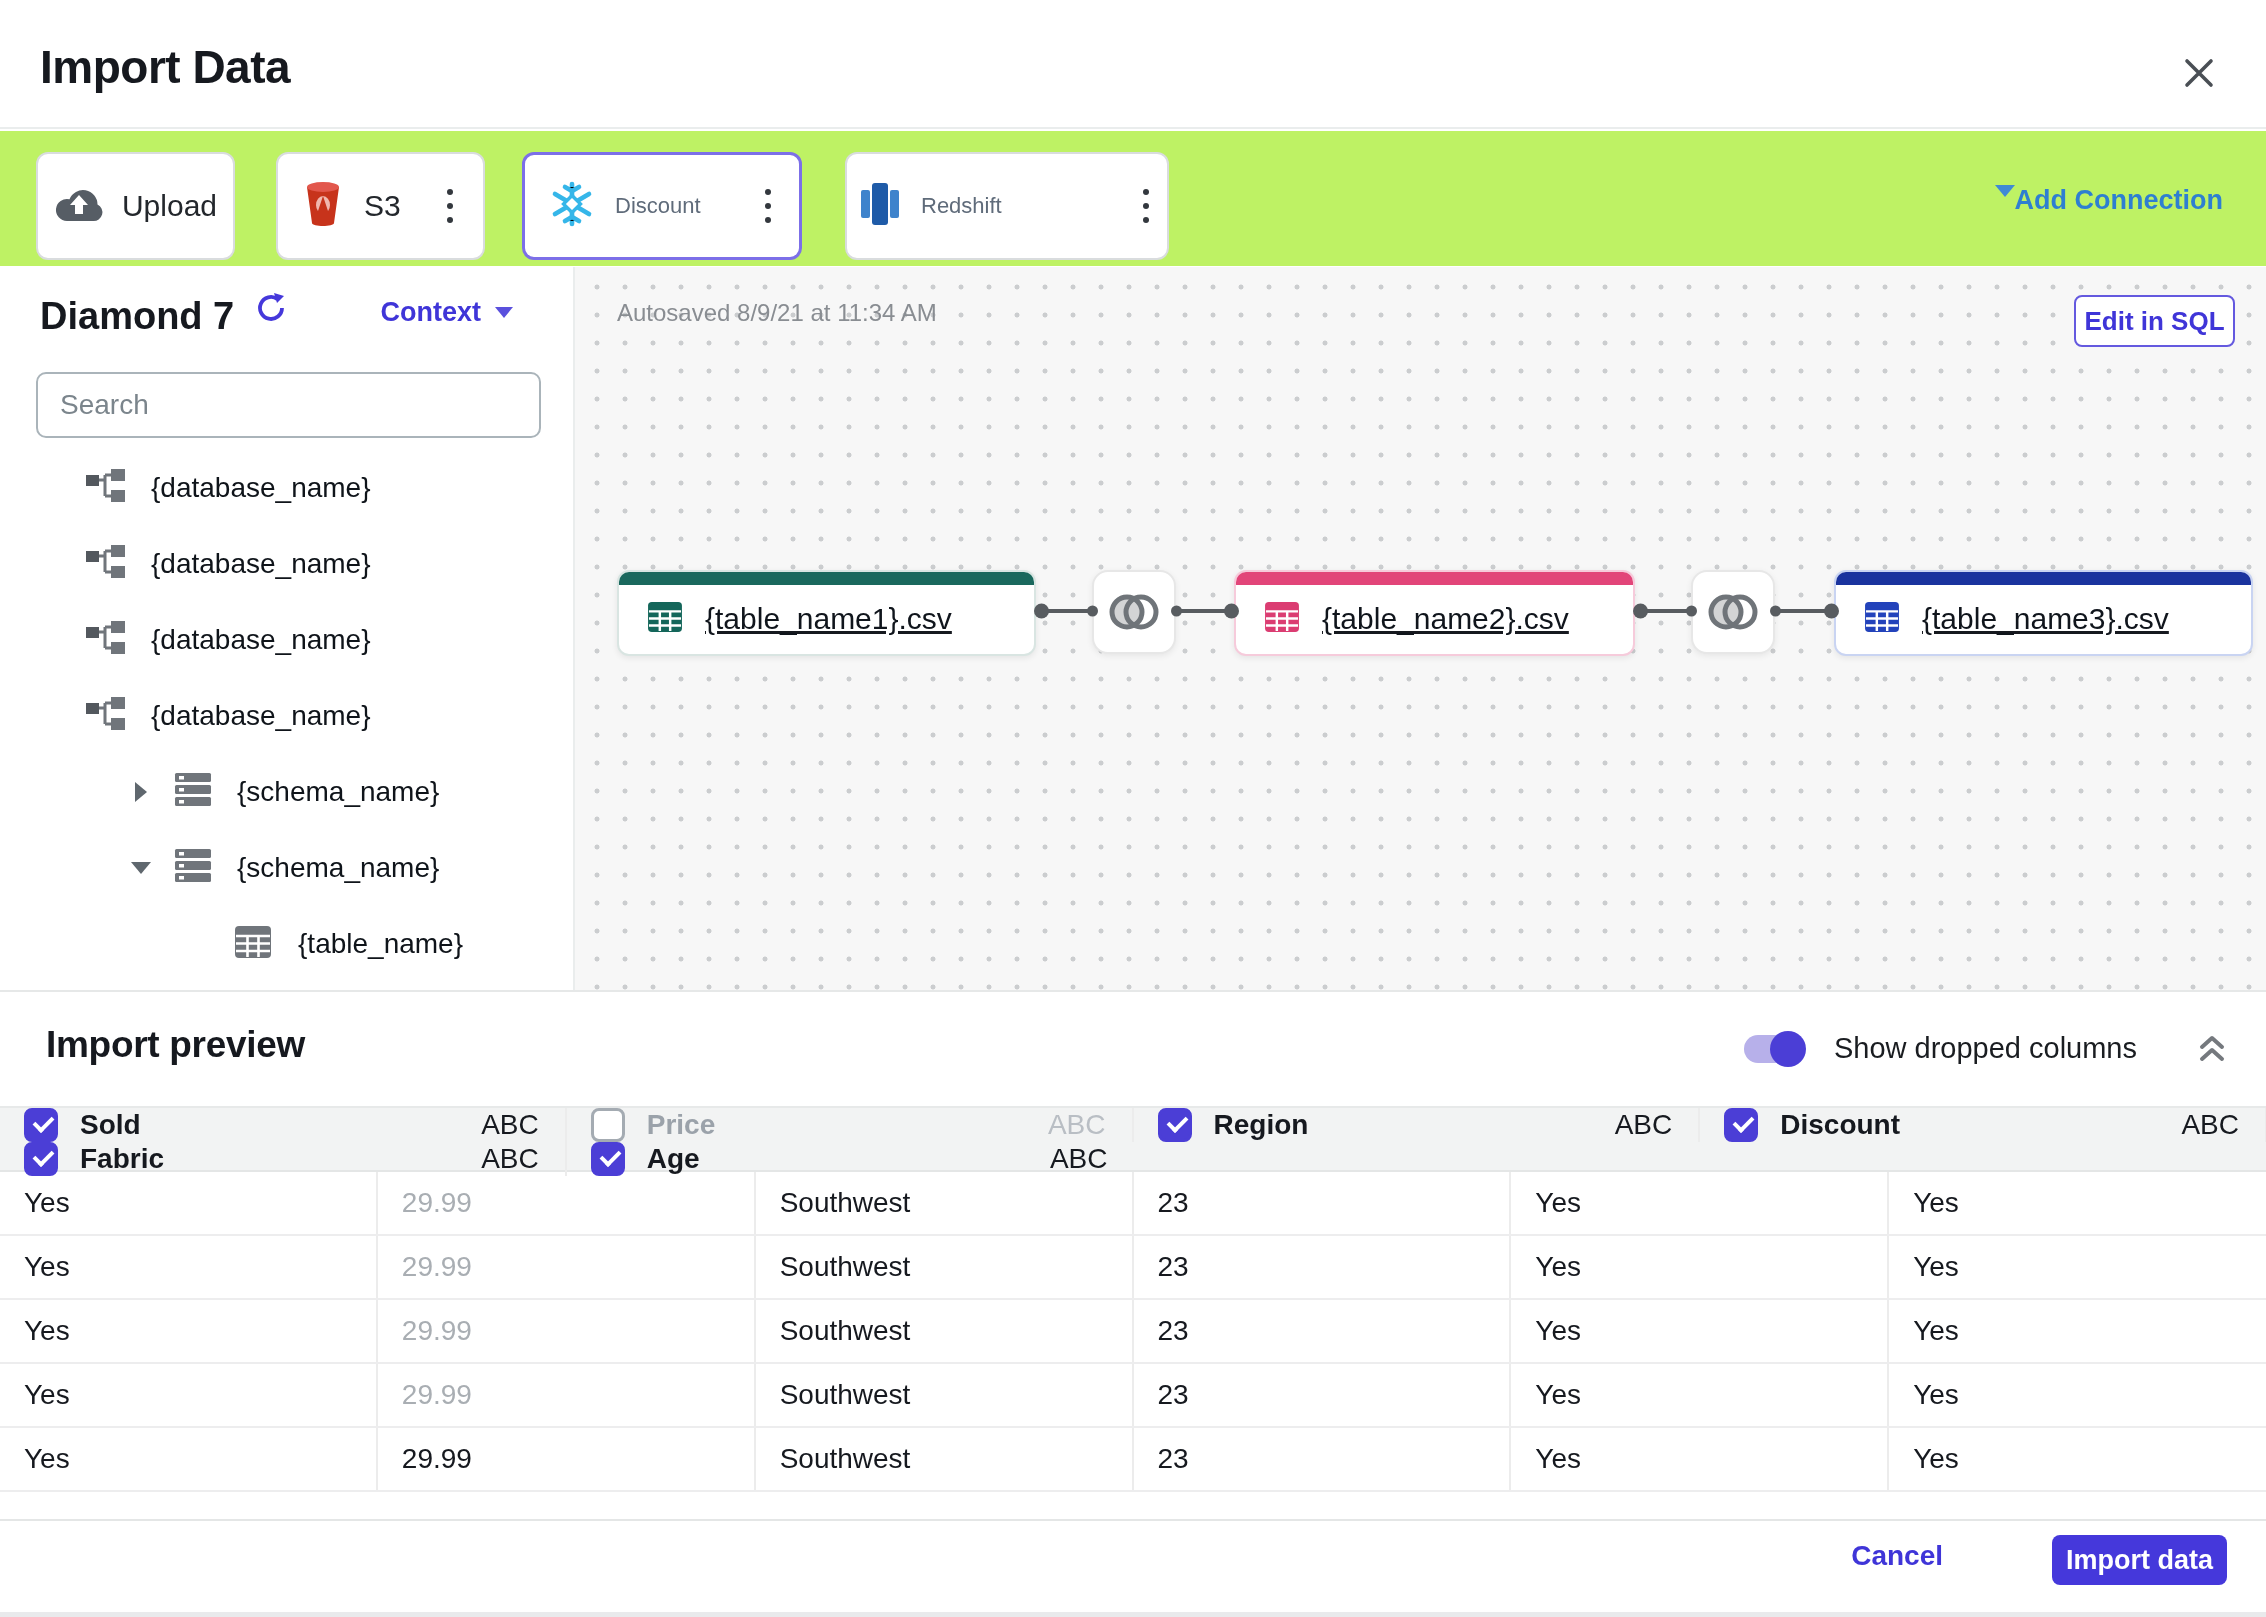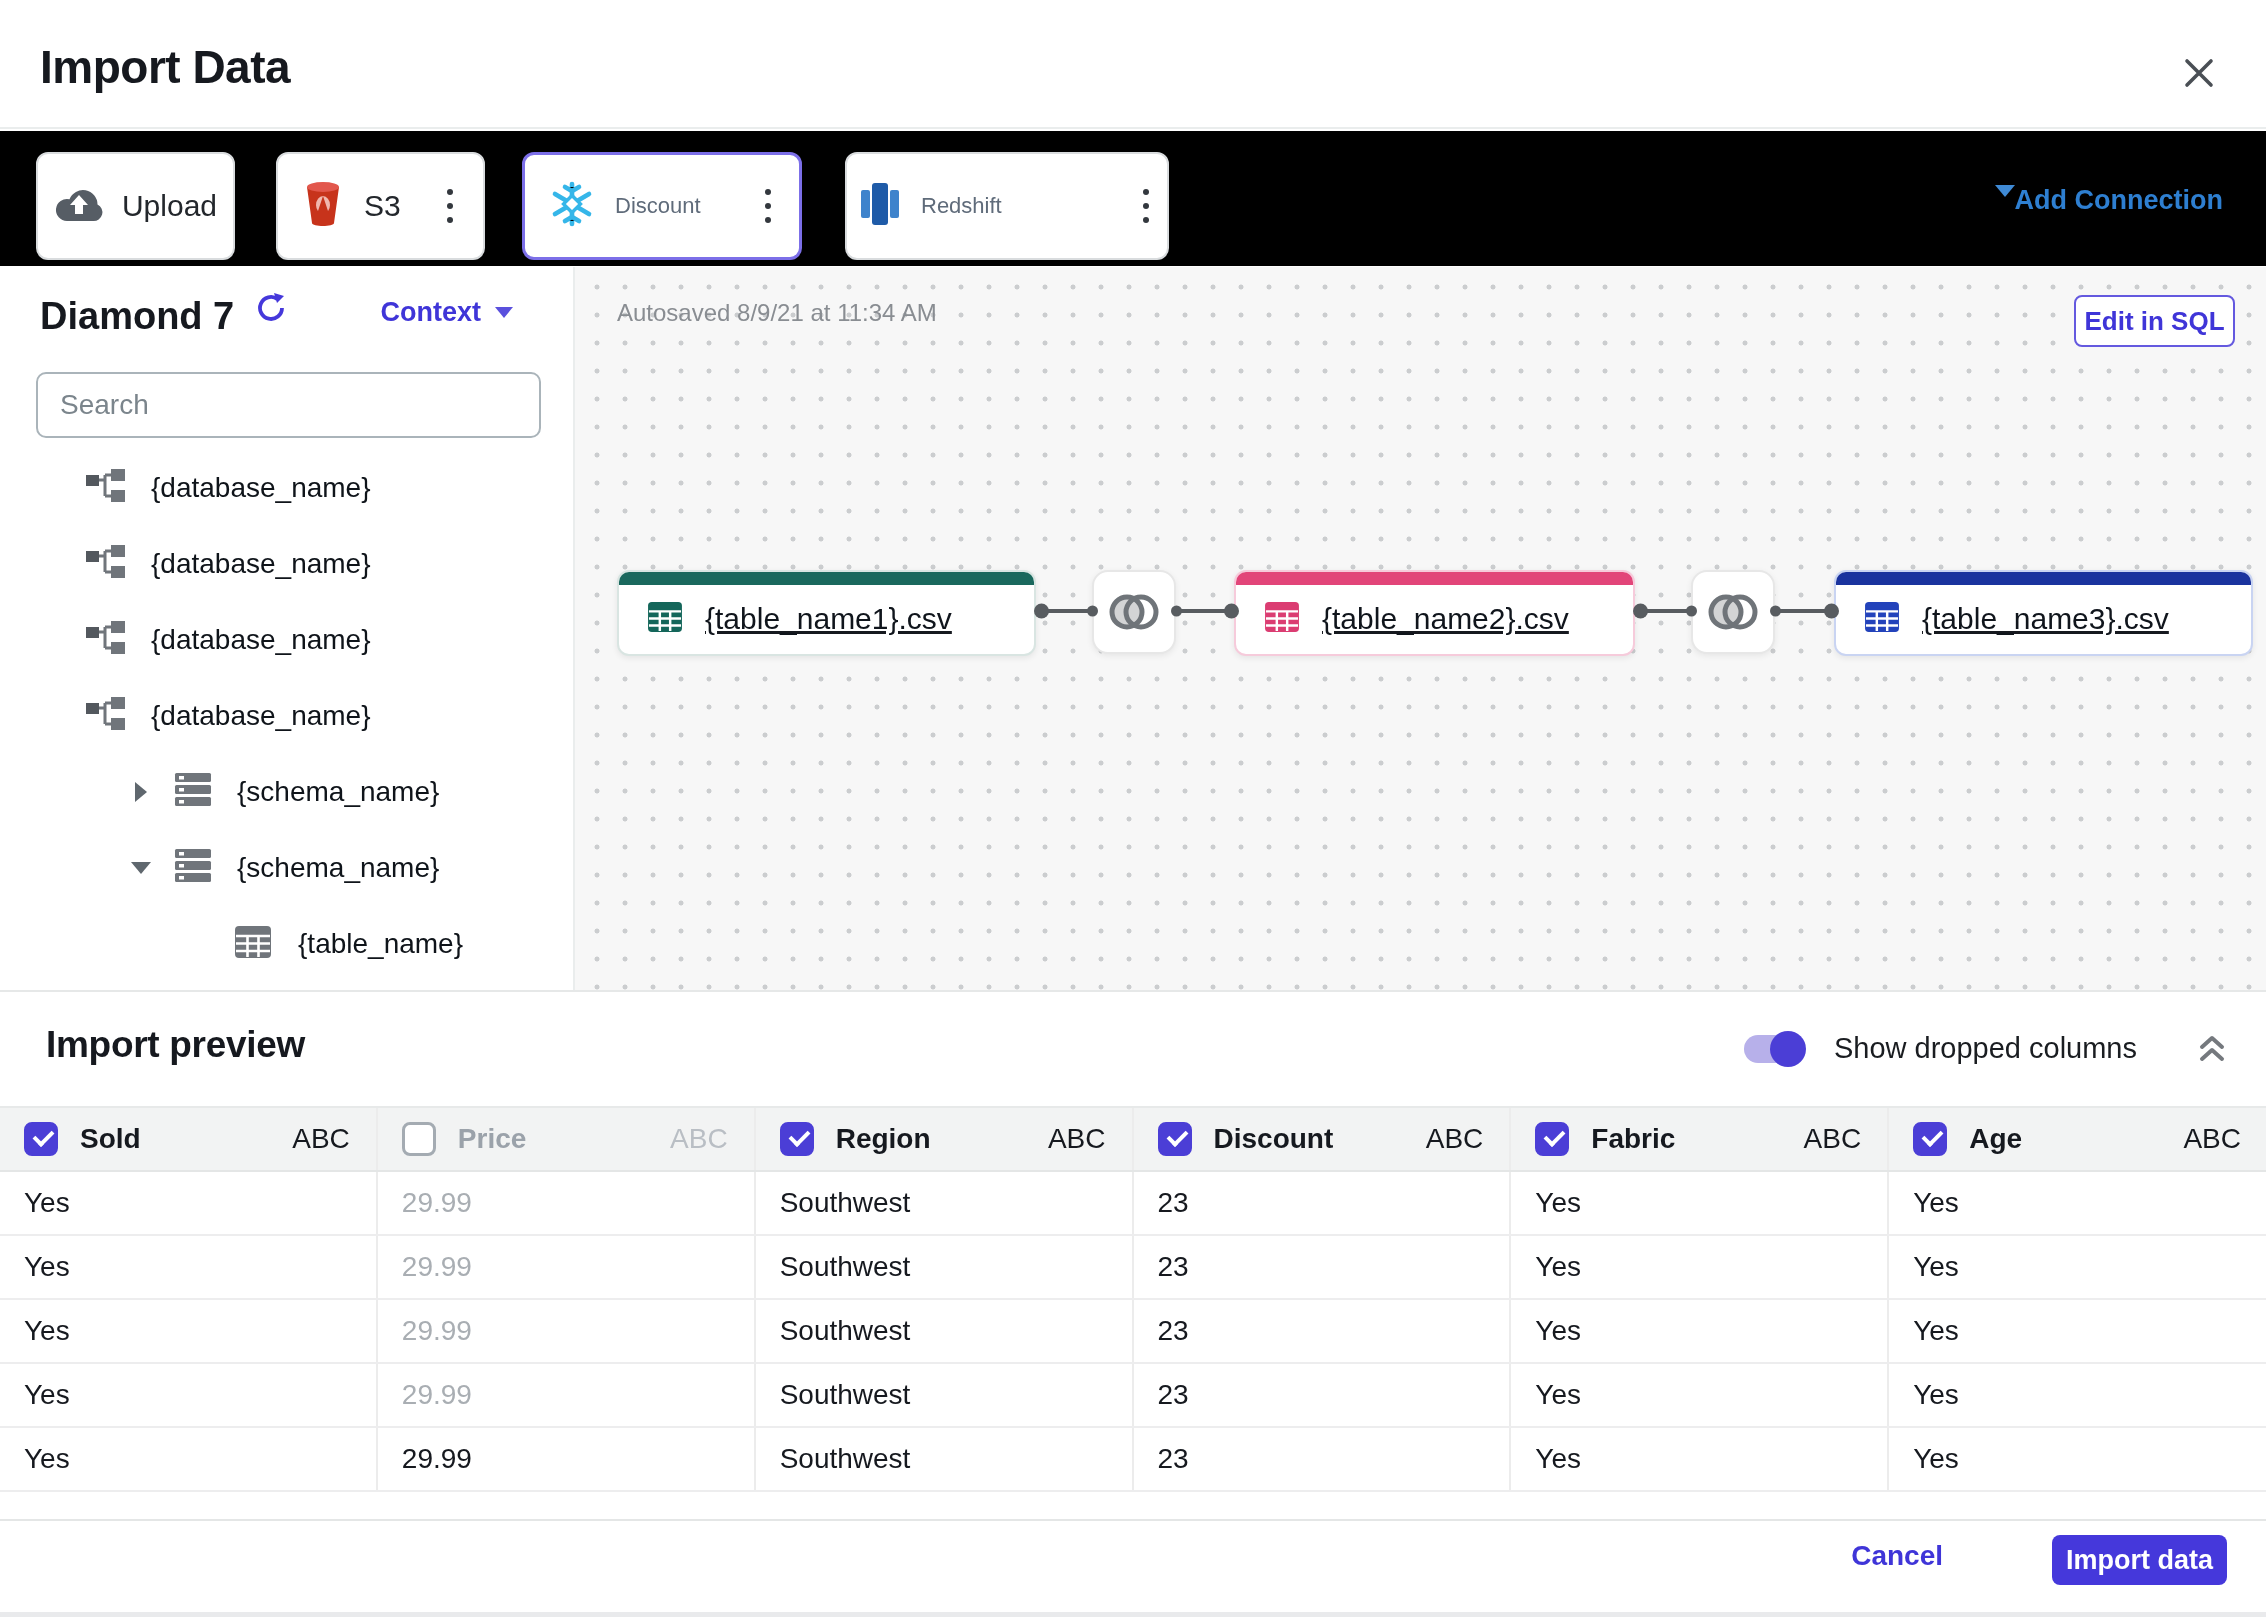--- a/index.html
+++ b/index.html
@@ -5,21 +5,21 @@
   * { margin:0; padding:0; box-sizing:border-box; }
   html,body { width:2267px; height:1618px; background:#fff; font-family:"Liberation Sans", sans-serif; color:#16191f; }
   .app { position:relative; width:2267px; height:1618px; overflow:hidden; background:#fff; }
 
   
   .hdr { position:absolute; top:0; left:0; right:0; height:129px; border-bottom:2px solid #eaeded; background:#fff; }
   .hdr h1 { position:absolute; left:40px; top:40px; font-size:46px; font-weight:bold; letter-spacing:-0.5px; }
   .close { position:absolute; right:46px; top:52px; width:44px; height:44px; background:none; border:none; cursor:pointer; }
 
   
-  .toolbar { position:absolute; top:131px; left:0; right:0; height:135px; background:#000000; }
+  .toolbar { position:absolute; top:131px; left:0; right:0; height:135px; background:#bef264; }
   .src-btn { position:absolute; top:21px; height:108px; background:#fff; border:2px solid #d9dcde; border-radius:12px; display:flex; align-items:center; cursor:pointer; }
   .src-btn.selected { border:3px solid #7c6fe8; }
   .b-upload { left:36px; width:199px; justify-content:center; gap:18px; }
   .b-s3 { left:276px; width:209px; padding:0 24px; gap:20px; }
   .b-snow { left:522px; width:280px; padding:0 22px; gap:18px; }
   .b-red { left:845px; width:324px; padding:0 12px; gap:20px; }
   .src-label { font-size:30px; color:#23272c; }
   .two-line { display:flex; flex-direction:column; line-height:1.25; flex:1; }
   .two-line .sub { font-size:22px; color:#5f6b7a; }
   .two-line .main { font-size:30px; color:#16191f; }
@@ -83,21 +83,21 @@
   .pv-title { position:absolute; left:46px; top:32px; font-size:37px; font-weight:bold; letter-spacing:-0.3px; }
   .pv-right { position:absolute; right:40px; top:40px; display:flex; align-items:center; }
   .switch { position:relative; width:60px; height:28px; border-radius:14px; background:#c9ccd1; cursor:pointer; }
   .switch.checked { background:#b7b0ea; }
   .knob { position:absolute; top:-4px; left:-2px; width:36px; height:36px; border-radius:50%; background:#9aa0a6; transition:left .1s; }
   .switch.checked .knob { left:26px; background:#4b3ed6; }
   .toggle-label { font-size:29px; color:#1a1d21; margin:0 60px 0 30px; }
   .collapse { cursor:pointer; display:flex; }
 
   .ptable { position:absolute; top:114px; left:0; right:0; }
-  .thead { display:grid; grid-template-columns:repeat(6,1fr); height:66px; background:#f2f3f3; border-top:2px solid #e7e9e9; border-bottom:2px solid #e4e6e6; }
+  .thead { display:grid; grid-template-columns:repeat(4,1fr); height:66px; background:#f2f3f3; border-top:2px solid #e7e9e9; border-bottom:2px solid #e4e6e6; }
   .th { position:relative; display:flex; align-items:center; padding-left:24px; }
   .th:not(:last-child), .td:not(:last-child) { border-right:2px solid #ececec; }
   .th-label { font-size:28px; font-weight:bold; margin-left:22px; }
   .th-type { position:absolute; right:26px; font-size:28px; color:#16191f; }
   .th.dropped .th-label { color:#9ba2aa; }
   .th.dropped .th-type { color:#b9bec4; }
   .cb { width:34px; height:34px; border-radius:8px; border:3px solid #868e97; background:#fff; position:relative; cursor:pointer; flex:none; }
   .cb.checked { border-color:#4b3ed6; background:#4b3ed6; }
   .cb.checked::after { content:""; position:absolute; left:7px; top:5px; width:15px; height:8px; border-left:4px solid #fff; border-bottom:4px solid #fff; transform:rotate(-45deg); }
   .th.dropped .cb { border-color:#a4abb2; }

